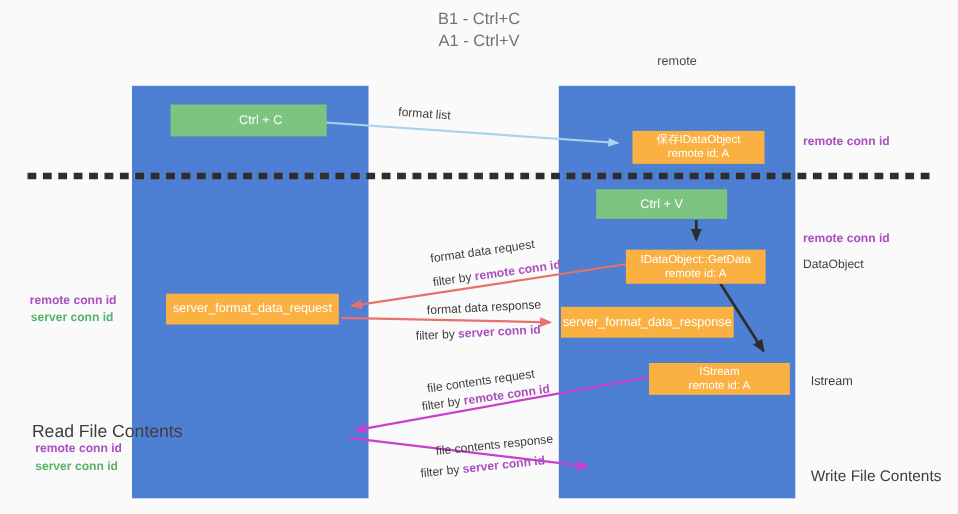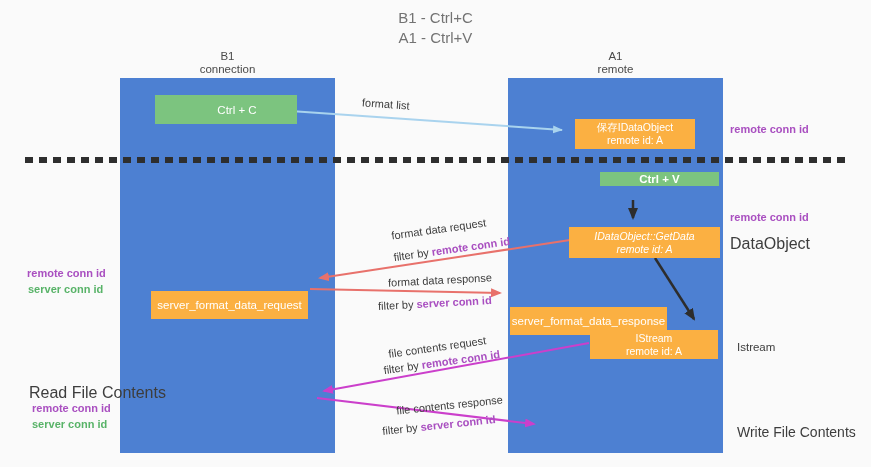--- a/index.html
+++ b/index.html
@@ -44,26 +44,21 @@
 </head>
 <body>
 
 <div class="canvas">
 
   <div class="title">
     <div>B1 - Ctrl+C</div>
     <div>A1 - Ctrl+V</div>
   </div>
 
-  <div class="lane-header" style="left:120px; top:50px; width:215px;">
-    <div>B1</div>
-    <div>connection</div>
-  </div>
   <div class="lane-header" style="left:508px; top:50px; width:215px;">
-    <div>A1</div>
     <div>remote</div>
   </div>
 
   <div class="lane" style="left:120px;"></div>
   <div class="lane" style="left:508px;"></div>
 
   <svg class="arrows" width="871" height="467">
     <defs>
       <marker id="mb" markerWidth="11" markerHeight="9" refX="9" refY="4" orient="auto" markerUnits="userSpaceOnUse">
         <path d="M0,0 L10,4 L0,8 z" fill="#a9d3ee"></path>
@@ -90,34 +85,34 @@
 
   <div class="box green" style="left:155px; top:95px; width:120px; height:29px;padding-left:22px;">
     <span>Ctrl + C</span>
   </div>
 
   <div class="box orange two-line" style="left:575px; top:119px; width:120px; height:30px;">
     <span>保存IDataObject</span>
     <span>remote id: A</span>
   </div>
 
-  <div class="box green" style="left:600px; top:172px; width:119px; height:14px;font-weight:bold;">
+  <div class="box green" style="left:542px; top:172px; width:119px; height:27px;">
     <span>Ctrl + V</span>
   </div>
 
-  <div class="box orange two-line" style="left:569px; top:227px; width:151px; height:31px;font-style:italic;">
+  <div class="box orange two-line" style="left:569px; top:227px; width:127px; height:31px;">
     <span>IDataObject::GetData</span>
     <span>remote id: A</span>
   </div>
 
-  <div class="box orange" style="left:151px; top:267px; width:157px; height:28px;margin-top:24px;">
+  <div class="box orange" style="left:151px; top:267px; width:157px; height:28px;">
     <span>server_format_data_request</span>
   </div>
 
-  <div class="box orange" style="left:510px; top:279px; width:157px; height:28px;margin-top:28px;">
+  <div class="box orange" style="left:510px; top:279px; width:157px; height:28px;">
     <span>server_format_data_response</span>
   </div>
 
   <div class="box orange two-line" style="left:590px; top:330px; width:128px; height:29px;">
     <span>IStream</span>
     <span>remote id: A</span>
   </div>
 
 
 
@@ -138,21 +133,21 @@
     <span class="plain">filter by </span><span class="purple-b">remote conn id</span>
   </div>
 
   <div class="lbl rotn6" style="left:396px; top:399px;">file contents response</div>
   <div class="lbl rotn6" style="left:382px; top:419px;">
     <span class="plain">filter by </span><span class="purple-b">server conn id</span>
   </div>
 
   <div class="lbl purple-b" style="left:730px; top:123px;">remote conn id</div>
   <div class="lbl purple-b" style="left:730px; top:211px;">remote conn id</div>
-  <div class="lbl" style="left:730px; top:235px; font-size:16px;">DataObject</div>
+  <div class="lbl" style="left:730px; top:235px; font-size:11px;">DataObject</div>
   <div class="lbl" style="left:737px; top:341px; font-size:11.5px;">Istream</div>
   <div class="lbl" style="left:737px; top:424px; font-size:14px;">Write File Contents</div>
 
   <div class="lbl purple-b" style="left:27px; top:267px;">remote conn id</div>
   <div class="lbl green-b" style="left:28px; top:283px;">server conn id</div>
   <div class="lbl" style="left:29px; top:384px; font-size:16px;">Read File Contents</div>
   <div class="lbl purple-b" style="left:32px; top:402px;">remote conn id</div>
   <div class="lbl green-b" style="left:32px; top:418px;">server conn id</div>
 
 </div>

